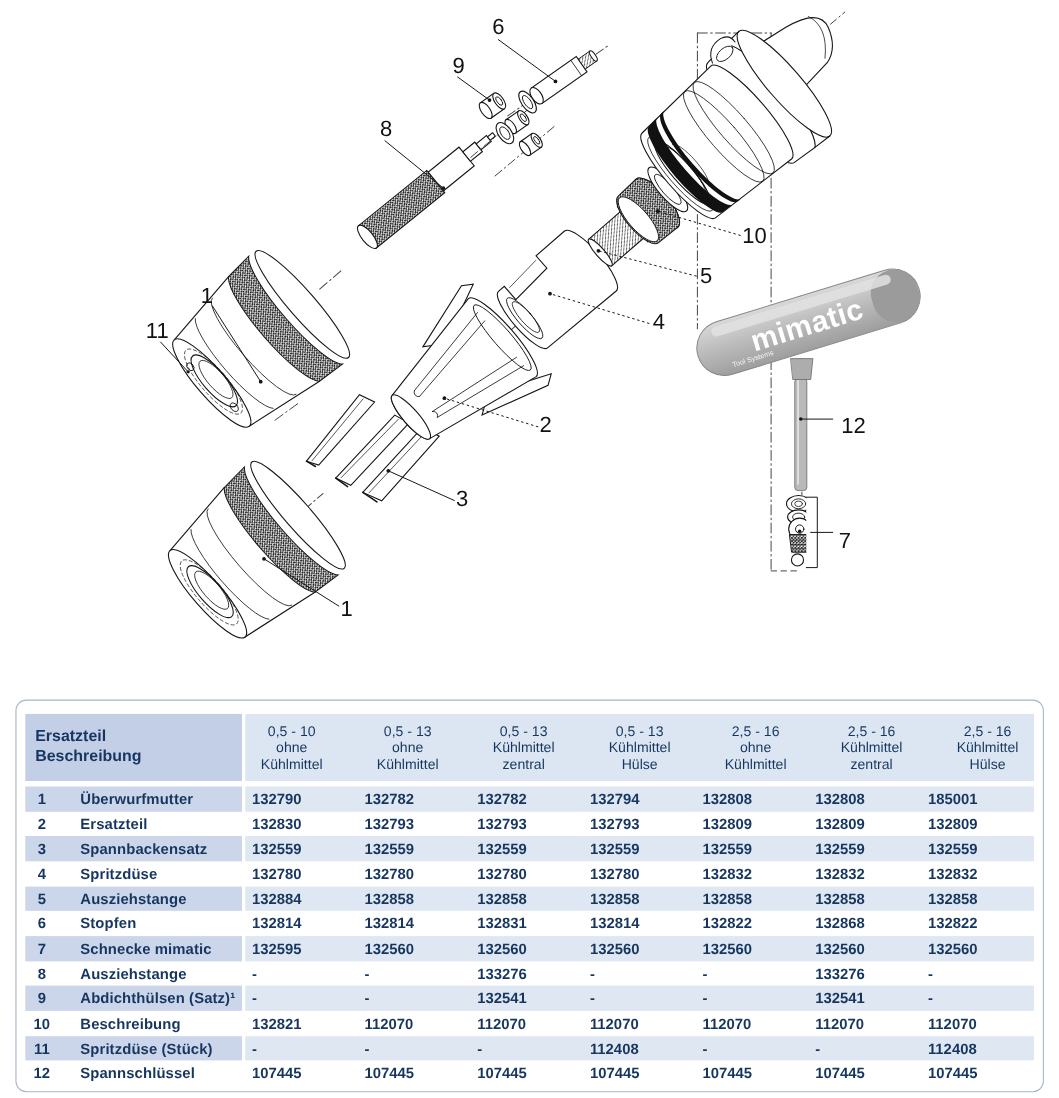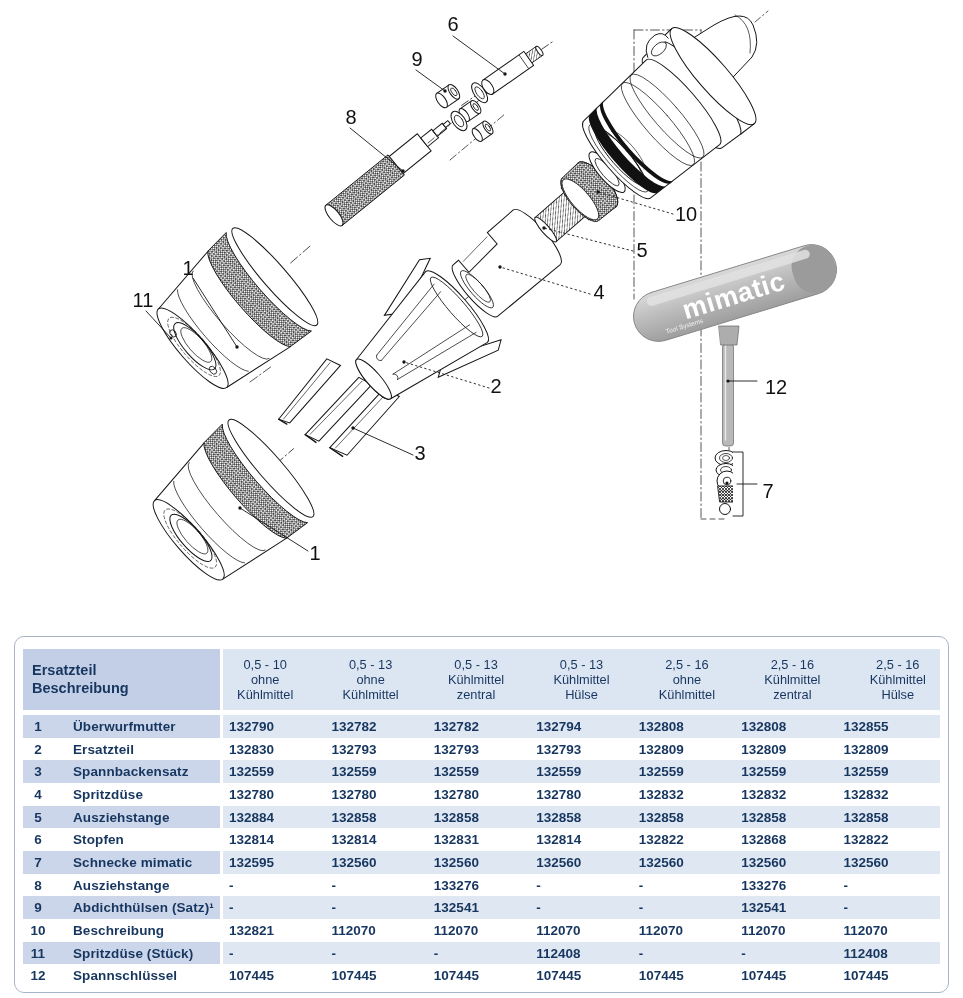--- a/index.html
+++ b/index.html
@@ -351,21 +351,21 @@
         <span class="num">1</span>
         <span class="label">Überwurfmutter</span>
       </div>
       <div class="vals">
             <div class="val">132790</div>
             <div class="val">132782</div>
             <div class="val">132782</div>
             <div class="val">132794</div>
             <div class="val">132808</div>
             <div class="val">132808</div>
-            <div class="val">132855</div>
+            <div class="val">185001</div>
           </div>
     </div>
 
     <div class="trow">
       <div class="nm">
         <span class="num">2</span>
         <span class="label">Ersatzteil</span>
       </div>
       <div class="vals">
             <div class="val">132830</div>

